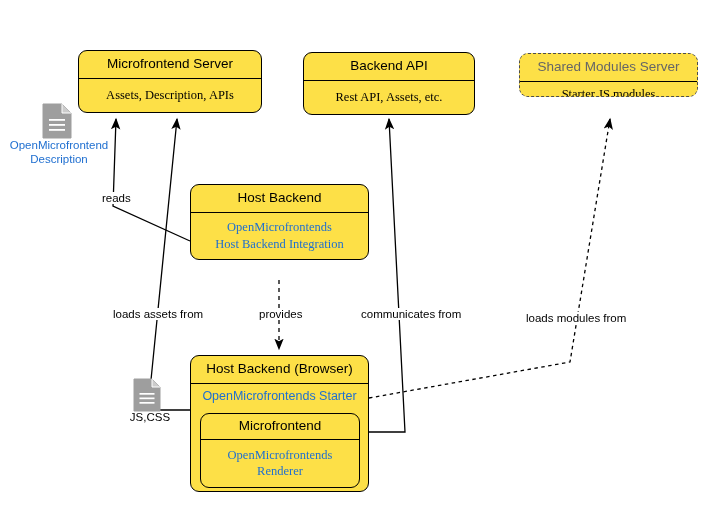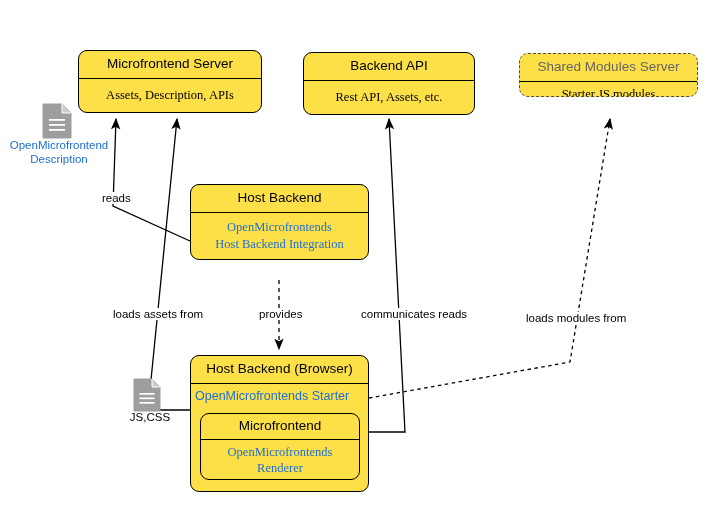--- a/index.html
+++ b/index.html
@@ -68,25 +68,26 @@
   }
   .node-body.accent {
     color: #1f6fd0;
   }
   
   #node-mfe-server  { left: 78px;  top: 50px;  width: 184px; height: 63px; }
   #node-backend-api { left: 303px; top: 52px;  width: 172px; height: 63px; }
   #node-shared      { left: 519px; top: 53px;  width: 179px; height: 44px; }
   #node-host-backend{ left: 190px; top: 184px; width: 179px; height: 76px; }
   #node-host-frontend{ left: 190px; top: 355px; width: 179px; height: 137px; justify-content: flex-start; }
-  #node-microfrontend{ left: 200px; top: 413px; width: 160px; height: 67px; }
+  #node-microfrontend{ left: 200px; top: 413px; width: 160px; height: 75px; }
 
   #node-host-frontend .starter {
     font-size: 12.5px;
     color: #1f6fd0;
+    text-align: center;
     padding: 5px 4px 6px 4px;
     line-height: 1.2;
     white-space: nowrap;
   }
   #node-microfrontend .node-title { font-size: 13.5px; padding: 4px 6px 5px 6px; }
   #node-microfrontend .node-body  { font-size: 12.5px; }
 
   
   .doc-icon { position: absolute; }
   .doc-icon svg { display: block; }
@@ -149,21 +150,21 @@
     </g>
 
     <g>
       <path d="M 369,398 L 570,362 L 610,119" fill="none" stroke="#000000" stroke-width="1.3" stroke-dasharray="3.5,3.5" marker-end="url(#arrow)"></path>
     </g>
   </svg>
 
   <div class="edge-label" id="lbl-reads">reads</div>
   <div class="edge-label" id="lbl-loads-assets">loads assets from</div>
   <div class="edge-label" id="lbl-provides">provides</div>
-  <div class="edge-label" id="lbl-communicates">communicates reads</div>
+  <div class="edge-label" id="lbl-communicates">communicates from</div>
   <div class="edge-label" id="lbl-loads-mods">loads modules from</div>
 
   <div class="node" id="node-mfe-server">
     <div class="node-title">Microfrontend Server</div>
     <div class="node-body">Assets, Description, APIs</div>
   </div>
 
   <div class="node" id="node-backend-api">
     <div class="node-title">Backend API</div>
     <div class="node-body">Rest API, Assets, etc.</div>

